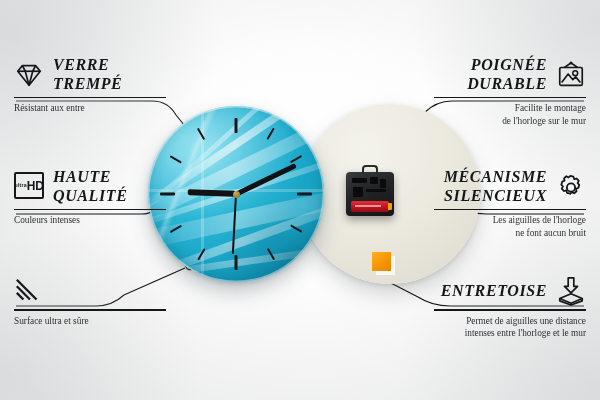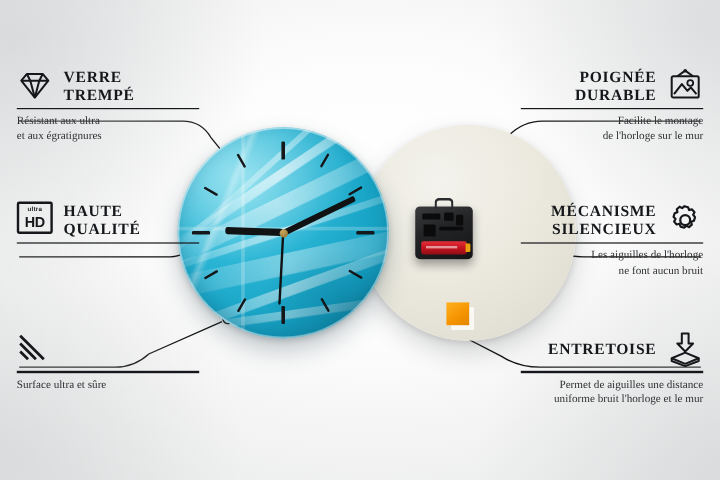--- a/index.html
+++ b/index.html
@@ -175,25 +175,26 @@
   
   .feature { position: absolute; z-index: 6; }
   .feat-head {
     display: flex; align-items: center; gap: 9px;
     padding-bottom: 3px;
   }
   .feature.right .feat-head { flex-direction: row-reverse; }
   .feat-title {
     font-family: "Liberation Serif", serif;
     font-weight: bold;
-    font-size: 13px;
+    font-size: 16px;
     letter-spacing: .6px;
     line-height: 1.18;
     color: #15171a;
     text-transform: uppercase;
+    font-style: italic;
   }
   .feature.right .feat-title { text-align: right; }
   .rule { height: 1.6px; background: #15171a; }
   .feat-desc {
     margin-top: 4px;
     font-family: "Liberation Serif", serif;
     font-size: 9.3px;
     line-height: 1.35;
     color: #2d3033;
   }
@@ -207,21 +208,21 @@
   #feat-impression { left: 14px;  top: 168px; width: 152px; }
   #feat-bords      { left: 14px;  top: 276px; width: 152px; }
   #feat-poignee    { left: 434px; top: 56px;  width: 152px; }
   #feat-mecanisme  { left: 434px; top: 168px; width: 152px; }
   #feat-entretoise { left: 434px; top: 276px; width: 152px; }
 
   .hd-badge {
     width: 30px; height: 27px;
     border: 2px solid #15171a;
     border-radius: 2px;
-    display: flex; flex-direction: column;
+    display: flex; flex-direction: row;
     align-items: center; justify-content: center;
     line-height: 1;
   }
   .hd-badge .u {
     font-family: "Liberation Sans", sans-serif;
     font-size: 5.2px; font-weight: bold; letter-spacing: .2px; color: #15171a;
   }
   .hd-badge .h {
     font-family: "Liberation Sans", sans-serif;
     font-size: 12px; font-weight: bold; letter-spacing: -.3px; color: #15171a;
@@ -315,39 +316,39 @@
         </g>
           </svg>
       </span>
       <div class="feat-title">
         <div>VERRE</div>
         <div>TREMPÉ</div>
       </div>
     </div>
     <div class="rule"></div>
     <div class="feat-desc">
-      <div>Résistant aux ultra</div>
-      <div>et aux égratignures</div>
+      <div>Résistant aux entre</div>
     </div>
   </div>
 
   <div class="feature left" id="feat-impression">
     <div class="feat-head">
       <span class="ficon">
         <span class="hd-badge">
           <span class="u">ultra</span>
           <span class="h">HD</span>
         </span>
       </span>
       <div class="feat-title">
         <div>HAUTE QUALITÉ</div>
       </div>
     </div>
     <div class="rule"></div>
     <div class="feat-desc">
+      <div>Couleurs intenses</div>
     </div>
   </div>
 
   <div class="feature left" id="feat-bords">
     <div class="feat-head">
       <span class="ficon">
         <svg viewBox="0 0 32 32">
             <g stroke="#15171a" stroke-width="2.4" stroke-linecap="butt">
           <path d="M3 4 L24 25"></path>
               <path d="M3 11 L17 25"></path>
@@ -418,17 +419,17 @@
           </g>
         </svg>
       </span>
       <div class="feat-title">
         <div>ENTRETOISE</div>
       </div>
     </div>
     <div class="rule"></div>
     <div class="feat-desc">
       <div>Permet de aiguilles une distance</div>
-      <div>uniforme bruit l'horloge et le mur</div>
+      <div>intenses entre l'horloge et le mur</div>
     </div>
   </div>
 
 </div>
 
 </body></html>

